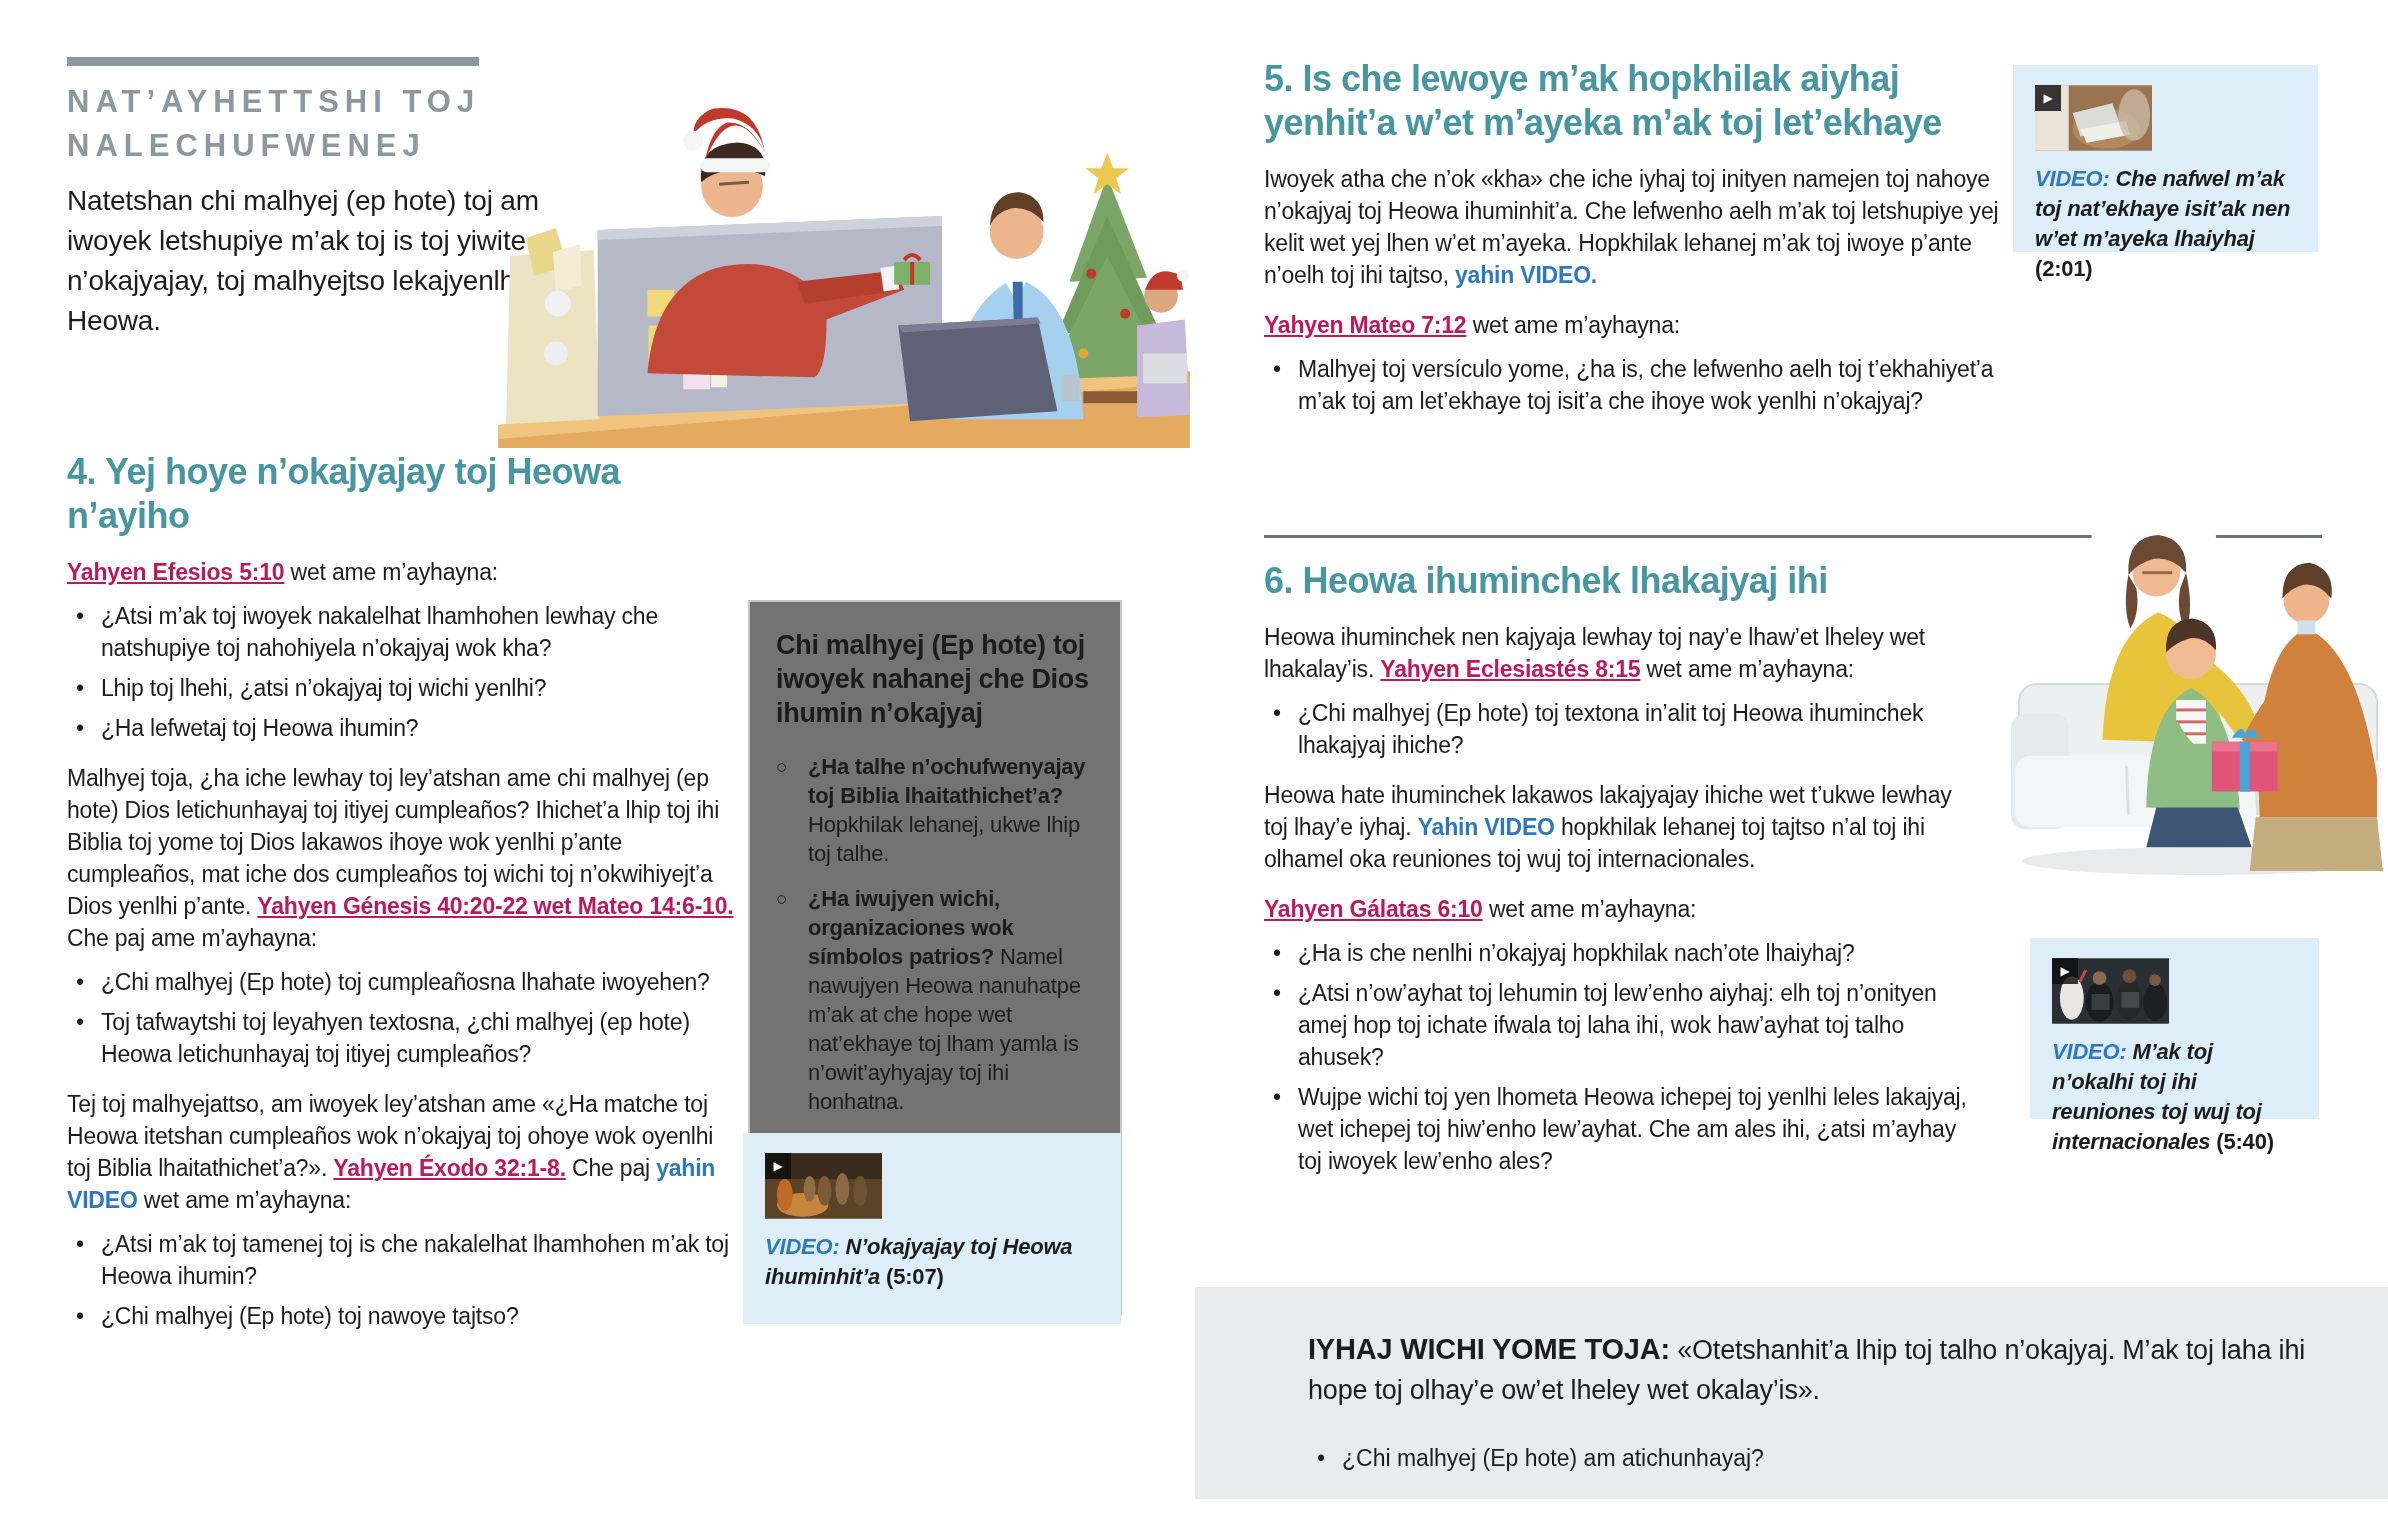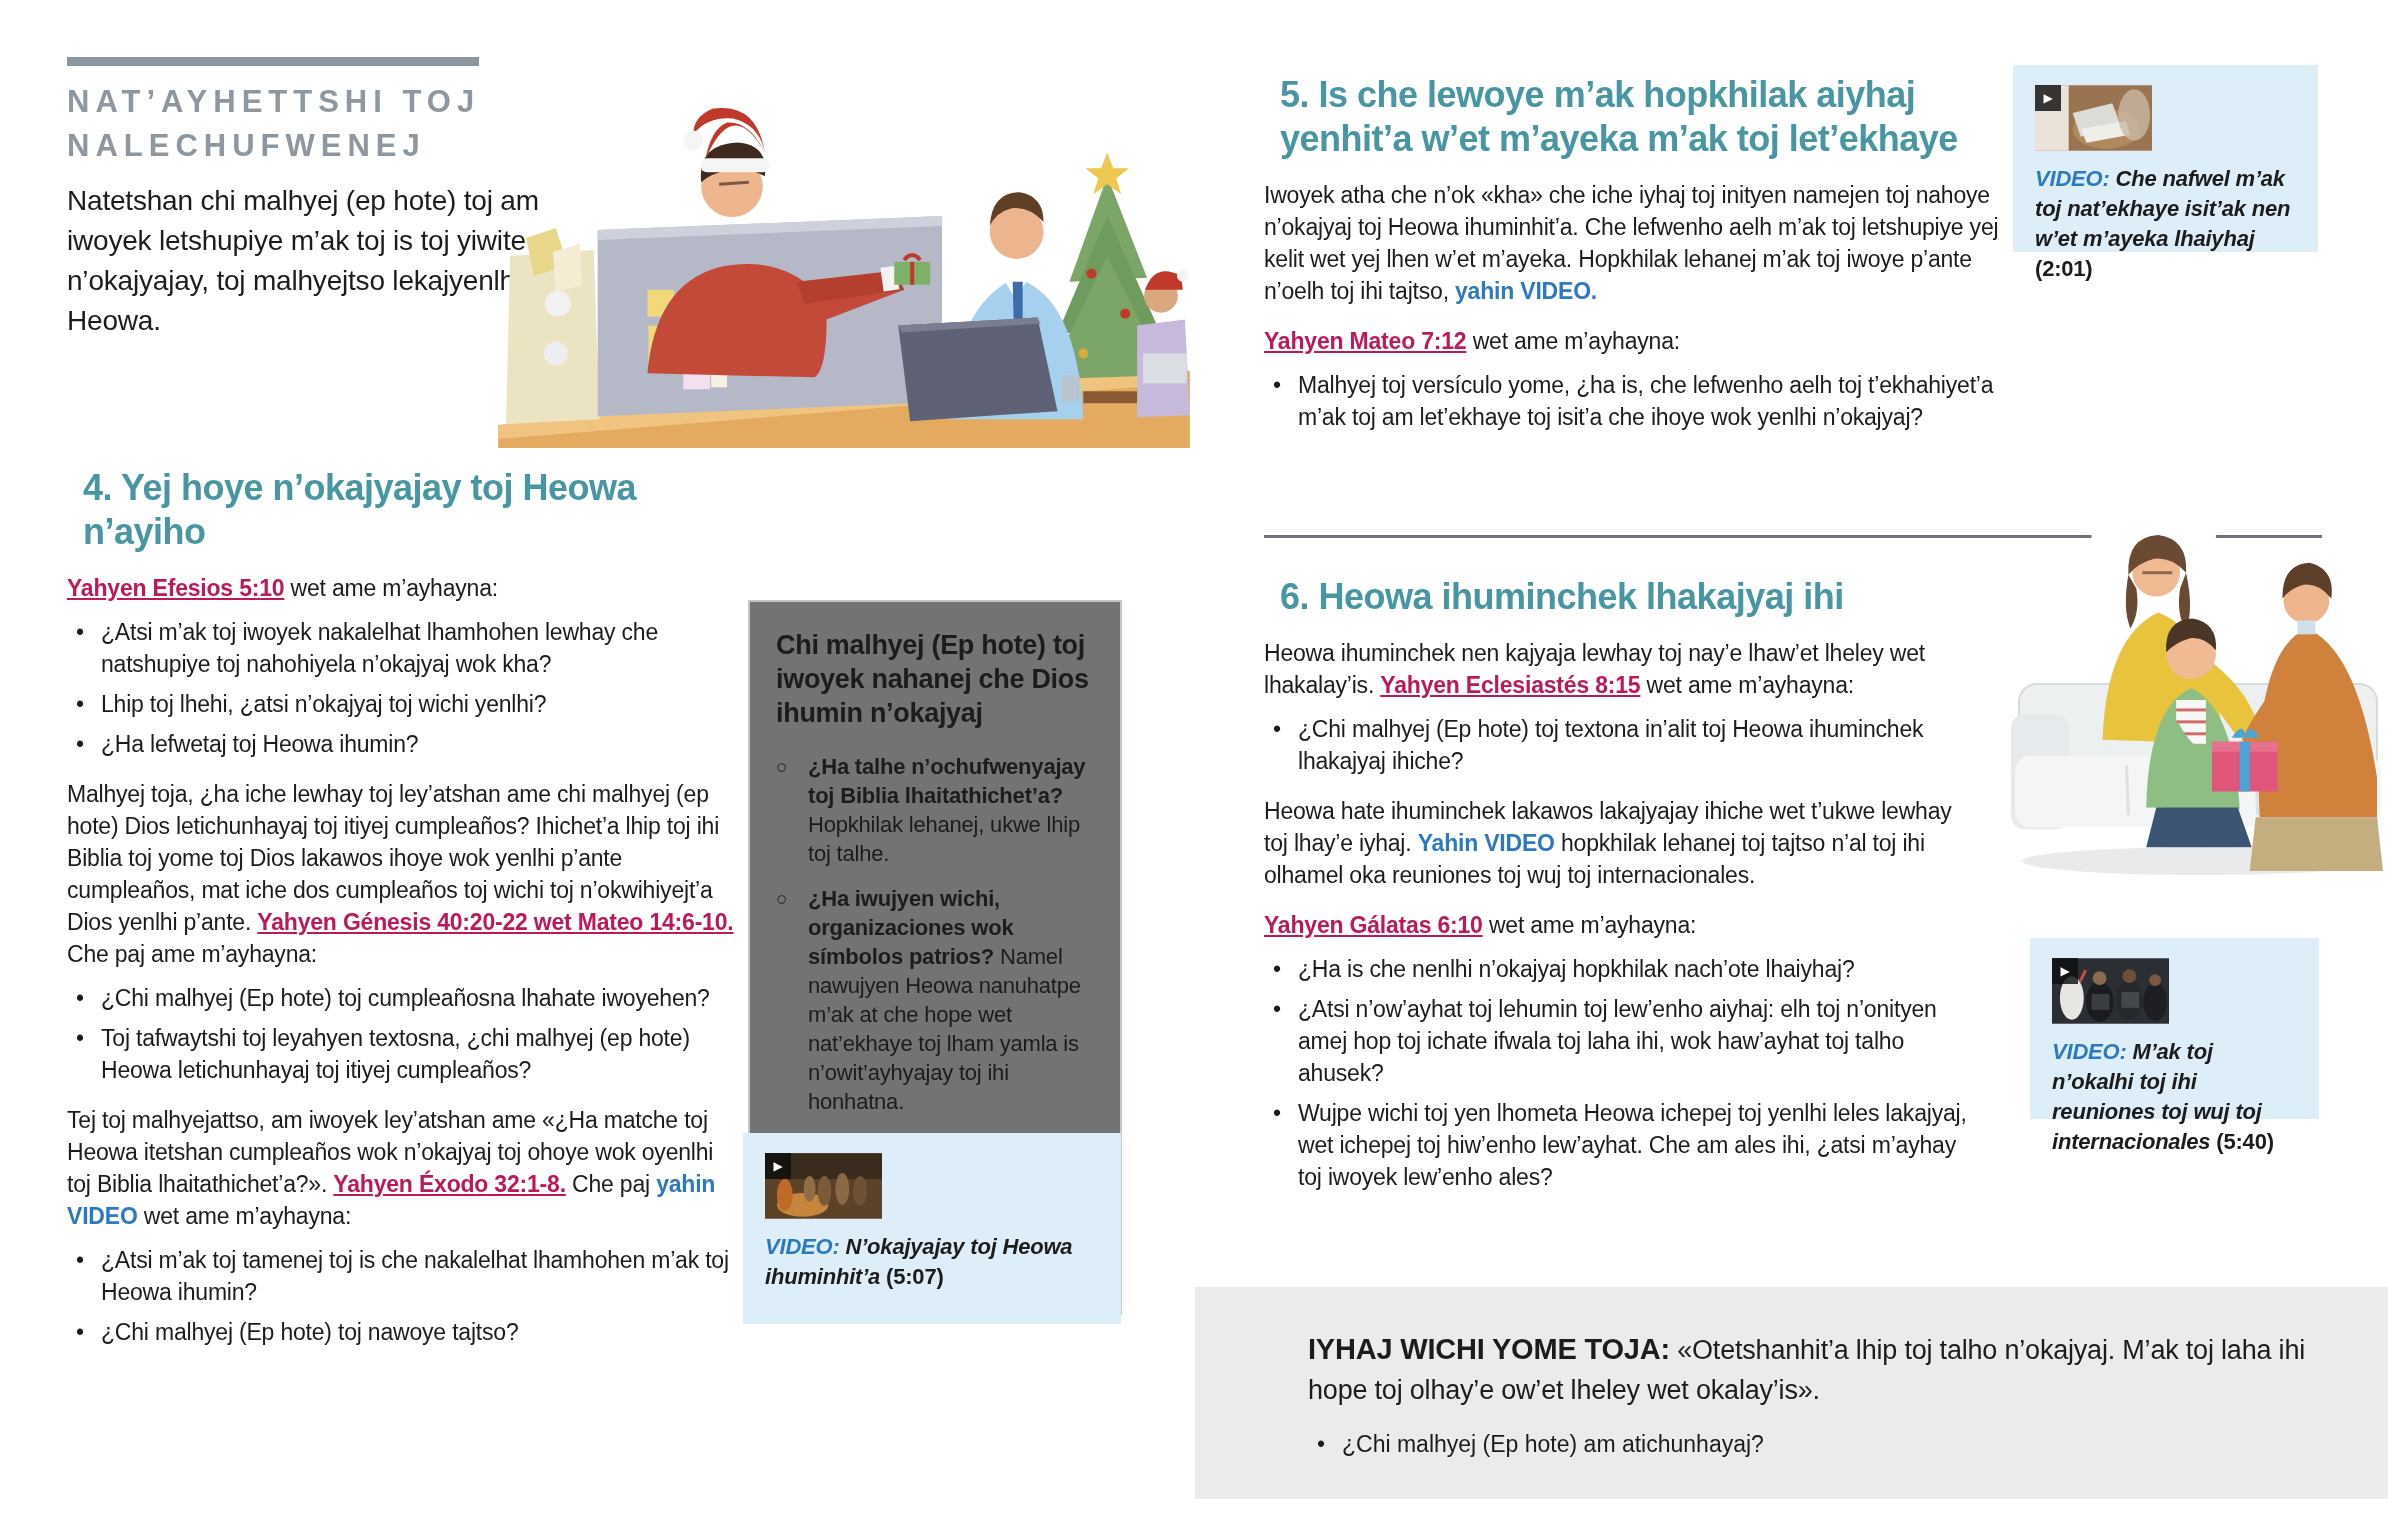--- a/index.html
+++ b/index.html
@@ -20,21 +20,21 @@
     left:67px;top:80px;width:542px;
     font-size:31px;font-weight:bold;letter-spacing:6px;
     line-height:44px;color:#8d97a0;
   }
   .intro{
     left:67px;top:181px;width:473px;
     font-size:28px;line-height:40px;letter-spacing:-0.2px;
   }
   .section{font-size:23px;line-height:32px;letter-spacing:-0.2px;}
   h2.sec-title{
-    margin:16px;color:#4796a2;font-size:36px;line-height:44px;
+    margin:0;color:#4796a2;font-size:36px;line-height:44px;
     font-weight:bold;letter-spacing:-0.5px;
   }
   p.body{margin:18px 0 0 0;}
   .slink{color:#be185d;font-weight:bold;cursor:pointer;text-decoration:underline;}
   .vlink{color:#2d79c1;font-weight:bold;cursor:pointer;}
   ul.blist{list-style:none;margin:12px 0 0 0;padding:0;}
   ul.blist li{position:relative;padding-left:34px;margin:0 0 8px 0;}
   ul.blist li::before{content:"•";position:absolute;left:9px;top:0;}
 
   
@@ -67,21 +67,21 @@
 
   
   .hrule{left:1264px;top:535px;width:1058px;height:3px;background:#6d7378;}
   .graybox{
     left:1195px;top:1287px;width:1193px;height:212px;
     background:#e9ebed;box-sizing:border-box;
     padding:42px 60px 0 113px;
   }
   .graybox p{margin:0;font-size:27px;line-height:40px;letter-spacing:-0.2px;}
   .graybox .gb-title{font-weight:bold;font-size:29px;}
-  .graybox ul.blist{margin-top:18px;font-size:23px;line-height:32px;}
+  .graybox ul.blist{margin-top:32px;font-size:23px;line-height:32px;}
 
   
   .sec4{left:67px;top:450px;width:673px;}
   .sec4 h2{width:557px;}
   .sec5{left:1264px;top:57px;width:746px;}
   .sec6{left:1264px;top:559px;width:716px;}
   .illu-office{left:498px;top:25px;width:692px;height:423px;}
   .illu-family{left:2007px;top:517px;width:381px;height:363px;}
   svg{display:block;}
 </style>

